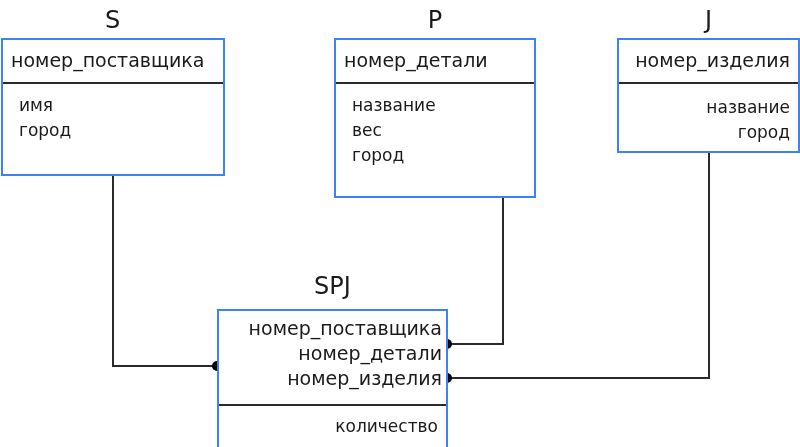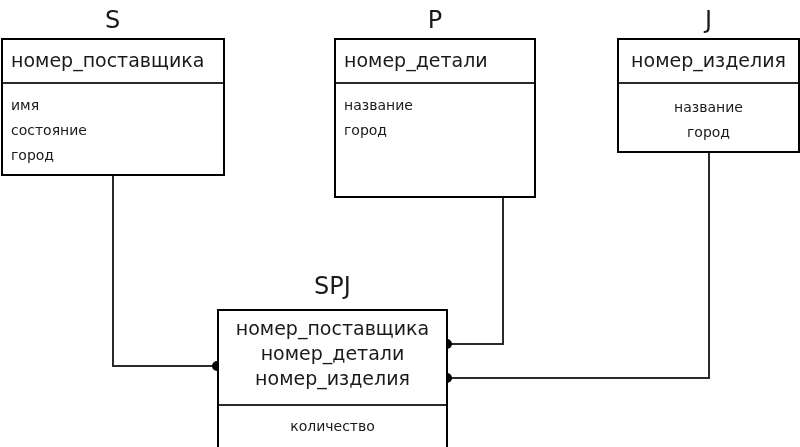--- a/index.html
+++ b/index.html
@@ -1,23 +1,23 @@
 <!DOCTYPE html>
 <html><head>
 <meta charset="utf-8">
 <style>
   html, body { margin: 0; padding: 0; background: #ffffff; }
   body { width: 800px; height: 447px; position: relative; overflow: hidden;
          font-family: "DejaVu Sans", sans-serif; color: #1a1a1a; }
   .title { position: absolute; font-size: 24px; text-align: center; line-height: 1; }
-  .box { position: absolute; border: 2px solid #000000; box-sizing: border-box; background: #fff; }
+  .box { position: absolute; border: 2px solid #3b82f6; box-sizing: border-box; background: #fff; }
   .key { position: absolute; left: 0; right: 0; top: 0; border-bottom: 2px solid #2a2a2a; box-sizing: border-box;
          font-size: 19px; line-height: 24px; padding: 8px 8px; }
-  .attrs { position: absolute; left: 0; right: 0; font-size: 14px; line-height: 25px; padding: 0 8px; }
-  .center { text-align: center; }
+  .attrs { position: absolute; left: 8px; right: 0; font-size: 17px; line-height: 25px; padding: 0 8px; }
+  .center { text-align: right; }
   .line { display: block; white-space: nowrap; }
   svg.connectors { position: absolute; left: 0; top: 0; }
 </style>
 </head>
 <body>
 
 <svg class="connectors" width="800" height="447">
   <polyline points="113,175 113,366 217,366" fill="none" stroke="#2a2a2a" stroke-width="2"></polyline>
   <polyline points="503,197 503,344 447,344" fill="none" stroke="#2a2a2a" stroke-width="2"></polyline>
   <polyline points="709,152 709,378 447,378" fill="none" stroke="#2a2a2a" stroke-width="2"></polyline>
@@ -26,32 +26,32 @@
   <circle cx="447" cy="378" r="5" fill="#000"></circle>
 </svg>
 
 <div class="title" style="left:1px; width:223px; top:8px;">S</div>
 <div class="box" style="left:1px; top:38px; width:224px; height:138px;">
   <div class="key" style="height:44px;">
     <span class="line">номер_поставщика</span>
   </div>
   <div class="attrs" style="top:53px;">
     <span class="line">имя</span>
-    <span class="line">состояние</span>
     <span class="line">город</span>
   </div>
 </div>
 
 <div class="title" style="left:334px; width:202px; top:8px;">P</div>
 <div class="box" style="left:334px; top:38px; width:202px; height:160px;">
   <div class="key" style="height:44px;">
     <span class="line">номер_детали</span>
   </div>
   <div class="attrs" style="top:53px;">
     <span class="line">название</span>
+    <span class="line">вес</span>
     <span class="line">город</span>
   </div>
 </div>
 
 <div class="title" style="left:617px; width:183px; top:8px;">J</div>
 <div class="box" style="left:617px; top:38px; width:183px; height:115px;">
   <div class="key center" style="height:44px;">
     <span class="line">номер_изделия</span>
   </div>
   <div class="attrs center" style="top:55px;">

